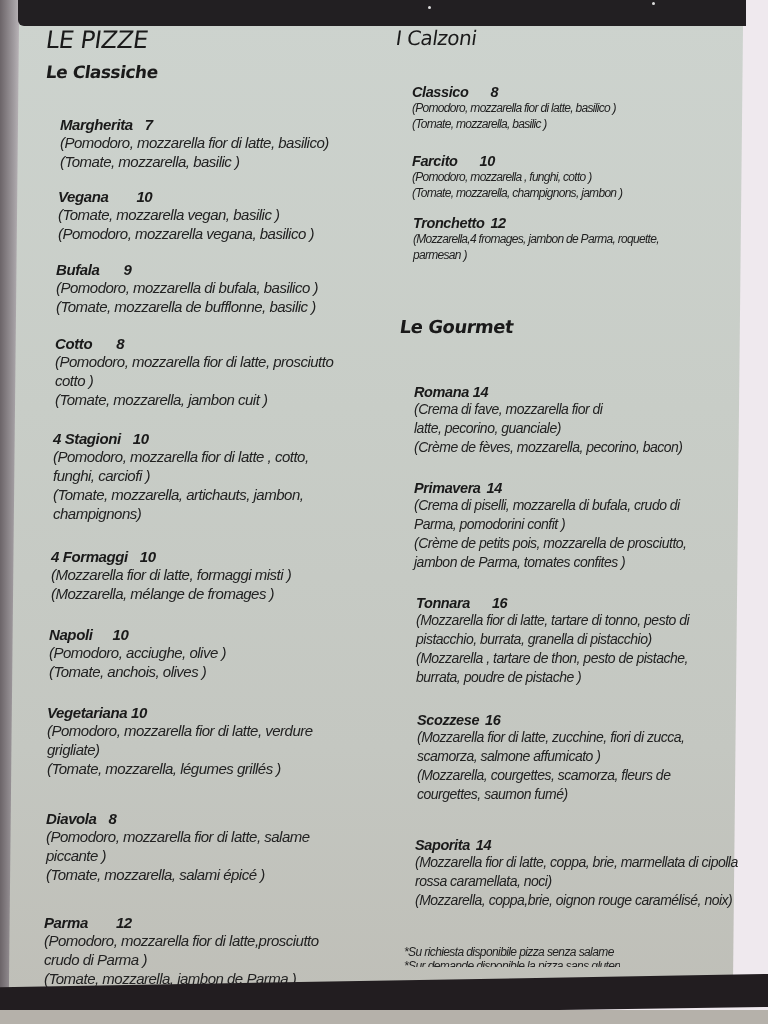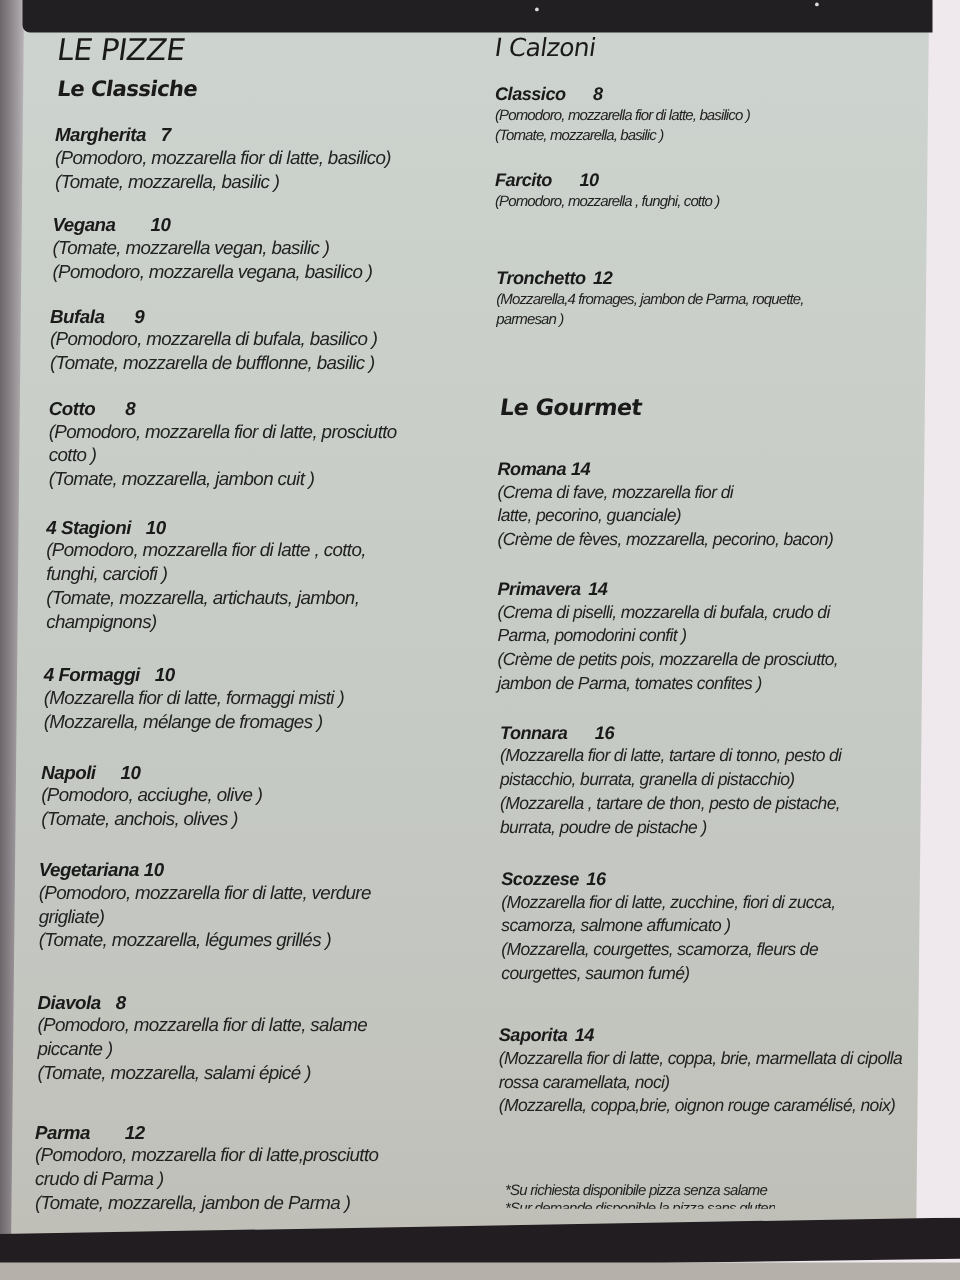--- a/index.html
+++ b/index.html
@@ -35,21 +35,21 @@
   .col-left { left: 30px; top: 24px; width: 350px; }
   .col-right { left: 392px; top: 24px; width: 340px; }
   .main-title {
     font-family: "DejaVu Sans", sans-serif; font-size: 24px; font-weight: normal;
     letter-spacing: -0.5px; margin: 0 0 0 16px; transform: skewX(-8deg); display:inline-block;
   }
   .section-title {
     font-family: "DejaVu Sans", sans-serif; font-size: 17px; font-weight: bold;
     transform: skewX(-8deg); display:inline-block; letter-spacing: -0.5px;
   }
-  .item { margin: 0; }
+  .item { margin: 16px; }
   .item-head {
     font-weight: bold; font-style: italic; font-size: 15px; letter-spacing: -0.4px;
   }
   .item-head .price { margin-left: 12px; }
   .desc { font-style: italic; font-size: 15px; line-height: 19px; letter-spacing: -0.5px; color: #222; }
   .col-right .item-head { font-size: 14.5px; }
   .col-right .desc.small { font-size: 12px; line-height: 16px; letter-spacing: -0.7px; }
   .col-right .desc { font-size: 14px; line-height: 19px; font-style: italic; }
   .note { font-style: italic; font-size: 12px; letter-spacing: -0.6px; color: #222; }
   .note.cut { height: 8px; overflow: hidden; }
@@ -134,23 +134,24 @@
 
   <div class="item" style="position:absolute;top:44px;left:4px">
     <div class="item-head"><span>Classico</span><span class="price" style="margin-left:22px">8</span></div>
     <div class="desc small">(Pomodoro, mozzarella fior di latte, basilico )</div>
     <div class="desc small">(Tomate, mozzarella, basilic )</div>
   </div>
 
   <div class="item" style="position:absolute;top:113px;left:4px">
     <div class="item-head"><span>Farcito</span><span class="price" style="margin-left:22px">10</span></div>
     <div class="desc small">(Pomodoro, mozzarella , funghi, cotto )</div>
+    <div class="desc small">(Tomate, mozzarella, champignons, jambon )</div>
   </div>
 
-  <div class="item" style="position:absolute;top:191px;left:5px;width:260px">
+  <div class="item" style="position:absolute;top:175px;left:5px;width:260px">
     <div class="item-head"><span>Tronchetto</span><span class="price" style="margin-left:6px">12</span></div>
     <div class="desc small">(Mozzarella,4 fromages, jambon de Parma, roquette, parmesan )</div>
   </div>
 
   <div style="position:absolute;top:292px;left:8px"><span class="section-title" style="font-size:18px">Le Gourmet</span></div>
 
   <div class="item" style="position:absolute;top:344px;left:6px;width:300px">
     <div class="item-head"><span>Romana</span><span class="price" style="margin-left:4px">14</span></div>
     <div class="desc" style="width:210px">(Crema di fave, mozzarella fior di latte, pecorino, guanciale)</div>
     <div class="desc">(Crème de fèves, mozzarella, pecorino, bacon)</div>

